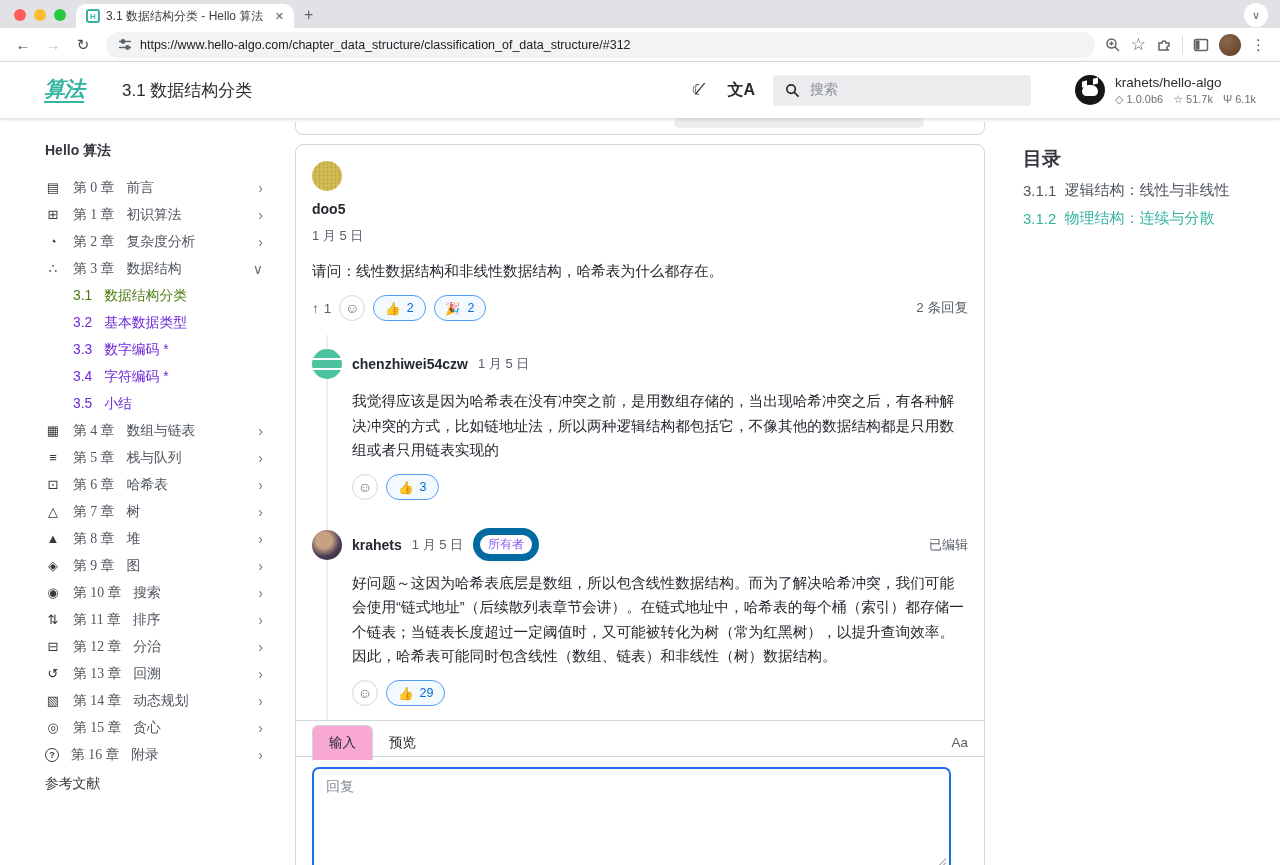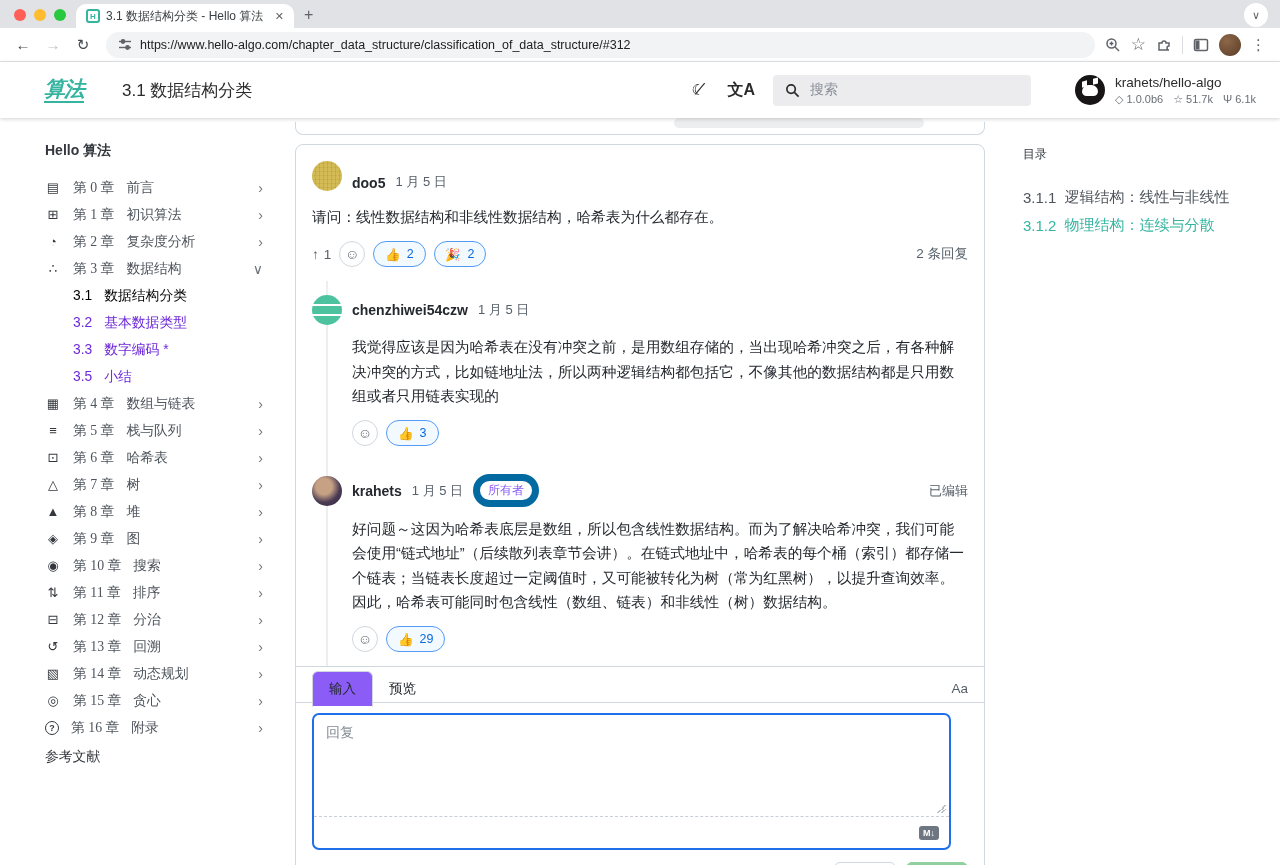--- a/index.html
+++ b/index.html
@@ -67,31 +67,31 @@
   .nav-item { display:flex; align-items:center; height:27px; font-size:13.8px; color:#4e545c; cursor:pointer; }
   .nav-icon { width:16px; margin-right:12px; font-size:13px; color:#34383e; text-align:center; flex:none; }
   .nav-icon.circled { border:1.4px solid #34383e; border-radius:50%; width:14px; height:14px;
     font-size:9px; line-height:12px; font-weight:bold; }
   .nav-chap { margin-right:12px; white-space:nowrap;font-family:Liberation Serif, serif; }
   .nav-name { white-space:nowrap; }
   .nav-chev { margin-left:auto; color:#70757d; font-size:14px; padding-right:12px; }
   .nav-child { display:flex; height:27px; align-items:center; font-size:13.8px; color:#6d28d9;
     padding-left:28px; cursor:pointer; }
   .nav-child .num { margin-right:12px; }
-  .nav-child.active, .nav-child.active .num { color:#000000; }
+  .nav-child.active, .nav-child.active .num { color:#4d7c0f; }
   .side-footer { font-size:13.8px; color:#34383e; margin-top:2px; height:27px; display:flex; align-items:center; }
 
   .main { width:690px; padding-top:4px; }
   .partial-card { height:13px; border:1px solid #d0d7de; border-top:none; border-radius:0 0 8px 8px;
     position:relative; background:#fff; }
   .partial-card .sliver { position:absolute; right:60px; top:-4px; width:250px; height:10px;
     background:#eceef0; border-radius:5px; }
 
   .thread-card { margin-top:9px; border:1px solid #d0d7de; border-radius:8px; background:#fff; }
-  .c-head { display:flex; align-items:flex-end; gap:10px; padding:16px 16px 0 16px; }
+  .c-head { display:flex; align-items:flex-start; gap:10px; padding:16px 16px 0 16px;flex-direction:column; }
   .avatar { width:30px; height:30px; border-radius:50%; flex:none; }
   .av-doo5 { background:repeating-linear-gradient(0deg,#efe6b0 0 3px,#e6dca0 3px 4px),
              repeating-linear-gradient(90deg,#efe6b0 0 3px,#e0d493 3px 4px); background-blend-mode:multiply; background-color:#f0e6b4; }
   .av-chen { background:linear-gradient(180deg,#4cc39e 30%,#fff 30% 38%,#4cc39e 38% 62%,#fff 62% 70%,#4cc39e 70%); }
   .av-krahets { background:radial-gradient(circle at 40% 35%, #c7a183 0 30%, #4a3b55 60%, #2c2438); }
   .author { font-size:14px; font-weight:bold; color:#24292f; }
   .c-date { font-size:13px; color:#57606a; }
   .owner-badge { font-size:12px; color:#8b5cf6; border:7px solid #0369a1; border-radius:2em; padding:1px 8px;text-align:center; }
   .edited { margin-left:auto; font-size:13px; color:#57606a; }
   .c-body { padding:14px 16px 0 16px; font-size:14.7px; color:#24292f; line-height:1.65; }
@@ -107,37 +107,37 @@
   .replies { position:relative; }
   .replies:before { content:""; position:absolute; left:30px; top:0; bottom:0; width:2px; background:#eceef0; }
   .reply { position:relative; padding:14px 16px 0 16px; }
   .r-head { display:flex; align-items:center; gap:10px; }
   .r-body { padding:10px 0 0 40px; font-size:14.7px; color:#24292f; line-height:1.65; }
   .r-actions { display:flex; align-items:center; gap:8px; padding:12px 0 14px 40px; }
 
   .reply-form { border-top:1px solid #d0d7de; }
   .tabbar { display:flex; align-items:center; padding:8px 16px 0 16px; border-bottom:1px solid #d0d7de; height:36px; }
   .tabbtn { font-size:13.5px; color:#24292f; padding:8px 16px; }
-  .tabbtn.active { background:#8b5cf6; border:1px solid #d0d7de; border-bottom:1px solid #fff;
+  .tabbtn.active { background:#f9a8d4; border:1px solid #d0d7de; border-bottom:1px solid #fff;
     border-radius:6px 6px 0 0; margin-bottom:-1px; }
   .format-hint { margin-left:auto; color:#57606a; font-size:13.5px; }
   .editor { margin:10px 33px 0 16px; border:2px solid #1f6feb; border-radius:7px; overflow:hidden; background:#fff; }
   .editor-text { min-height:101px; padding:9px 12px; font-size:14px; color:#818a93; position:relative; }
   .resize-h { position:absolute; right:3px; bottom:3px; width:10px; height:10px;
     background:linear-gradient(135deg,transparent 0 55%,#b9bfc6 55% 65%,transparent 65% 75%,#b9bfc6 75% 85%,transparent 85%); }
   .editor-foot { border-top:1px dashed #c8ced5; height:32px; display:flex; align-items:center;
     justify-content:flex-end; padding:0 10px; }
   .md-badge { background:#6e7781; color:#fff; font-size:9px; font-weight:bold; border-radius:3px; padding:2px 4px; }
   .form-actions { display:flex; justify-content:flex-end; gap:10px; padding:12px 16px 16px 16px; }
   .btn { height:33px; padding:0 16px; border-radius:6px; font-size:14px; display:flex; align-items:center; }
   .btn-cancel { background:#fff; border:1px solid #d0d7de; color:#24292f; }
   .btn-submit { background:#8fd09e; border:1px solid #8fd09e; color:#e9f7ec; }
 
   .toc { width:295px; padding:28px 20px 0 38px; }
-  .toc-title { font-size:12px; font-weight:normal; color:#34383e; margin-bottom:20px; }
+  .toc-title { font-size:19px; font-weight:bold; color:#34383e; margin-bottom:4px; }
   .toc-item { display:flex; gap:8px; font-size:15px; color:#4e545c; height:28px; align-items:center; cursor:pointer; }
   .toc-item.active { color:#35b4a0; }
 </style>
 </head>
 <body>
 
 <div class="tabstrip">
   <div class="traffic">
     <div class="dot red"></div>
     <div class="dot yel"></div>
@@ -271,20 +271,24 @@
         </div>
         <div class="nav-child">
           <span class="num">3.2</span>
           <span>基本数据类型</span>
         </div>
         <div class="nav-child">
           <span class="num">3.3</span>
           <span>数字编码 *</span>
         </div>
         <div class="nav-child">
+          <span class="num">3.4</span>
+          <span>字符编码 *</span>
+        </div>
+        <div class="nav-child">
           <span class="num">3.5</span>
           <span>小结</span>
         </div>
         <div class="nav-item">
           <span class="nav-icon">▦</span>
           <span class="nav-chap">第 4 章</span>
           <span class="nav-name">数组与链表</span>
           <span class="nav-chev">›</span>
         </div>
         <div class="nav-item">

